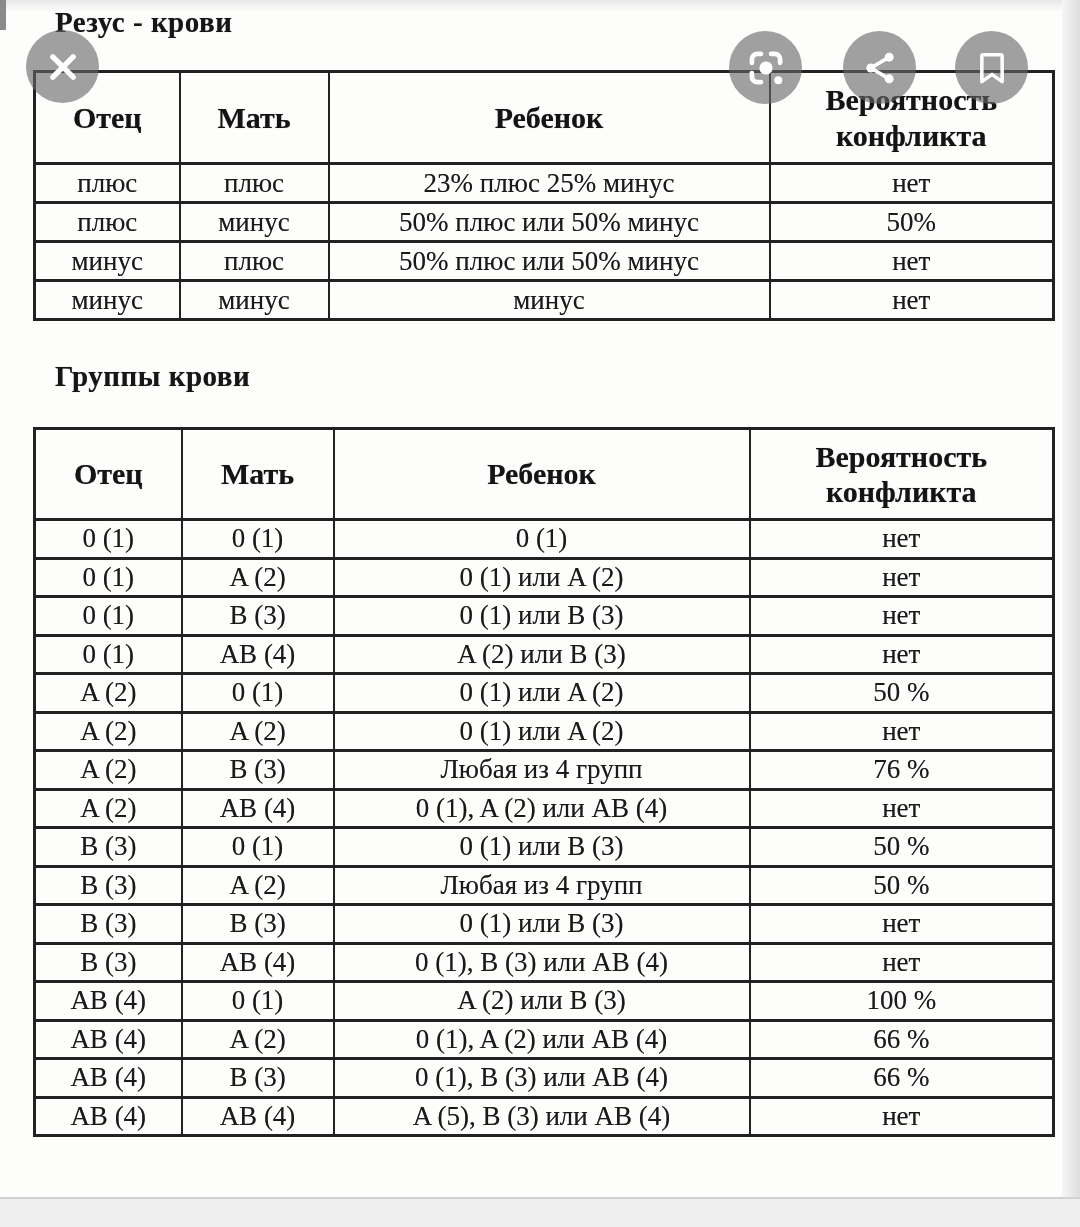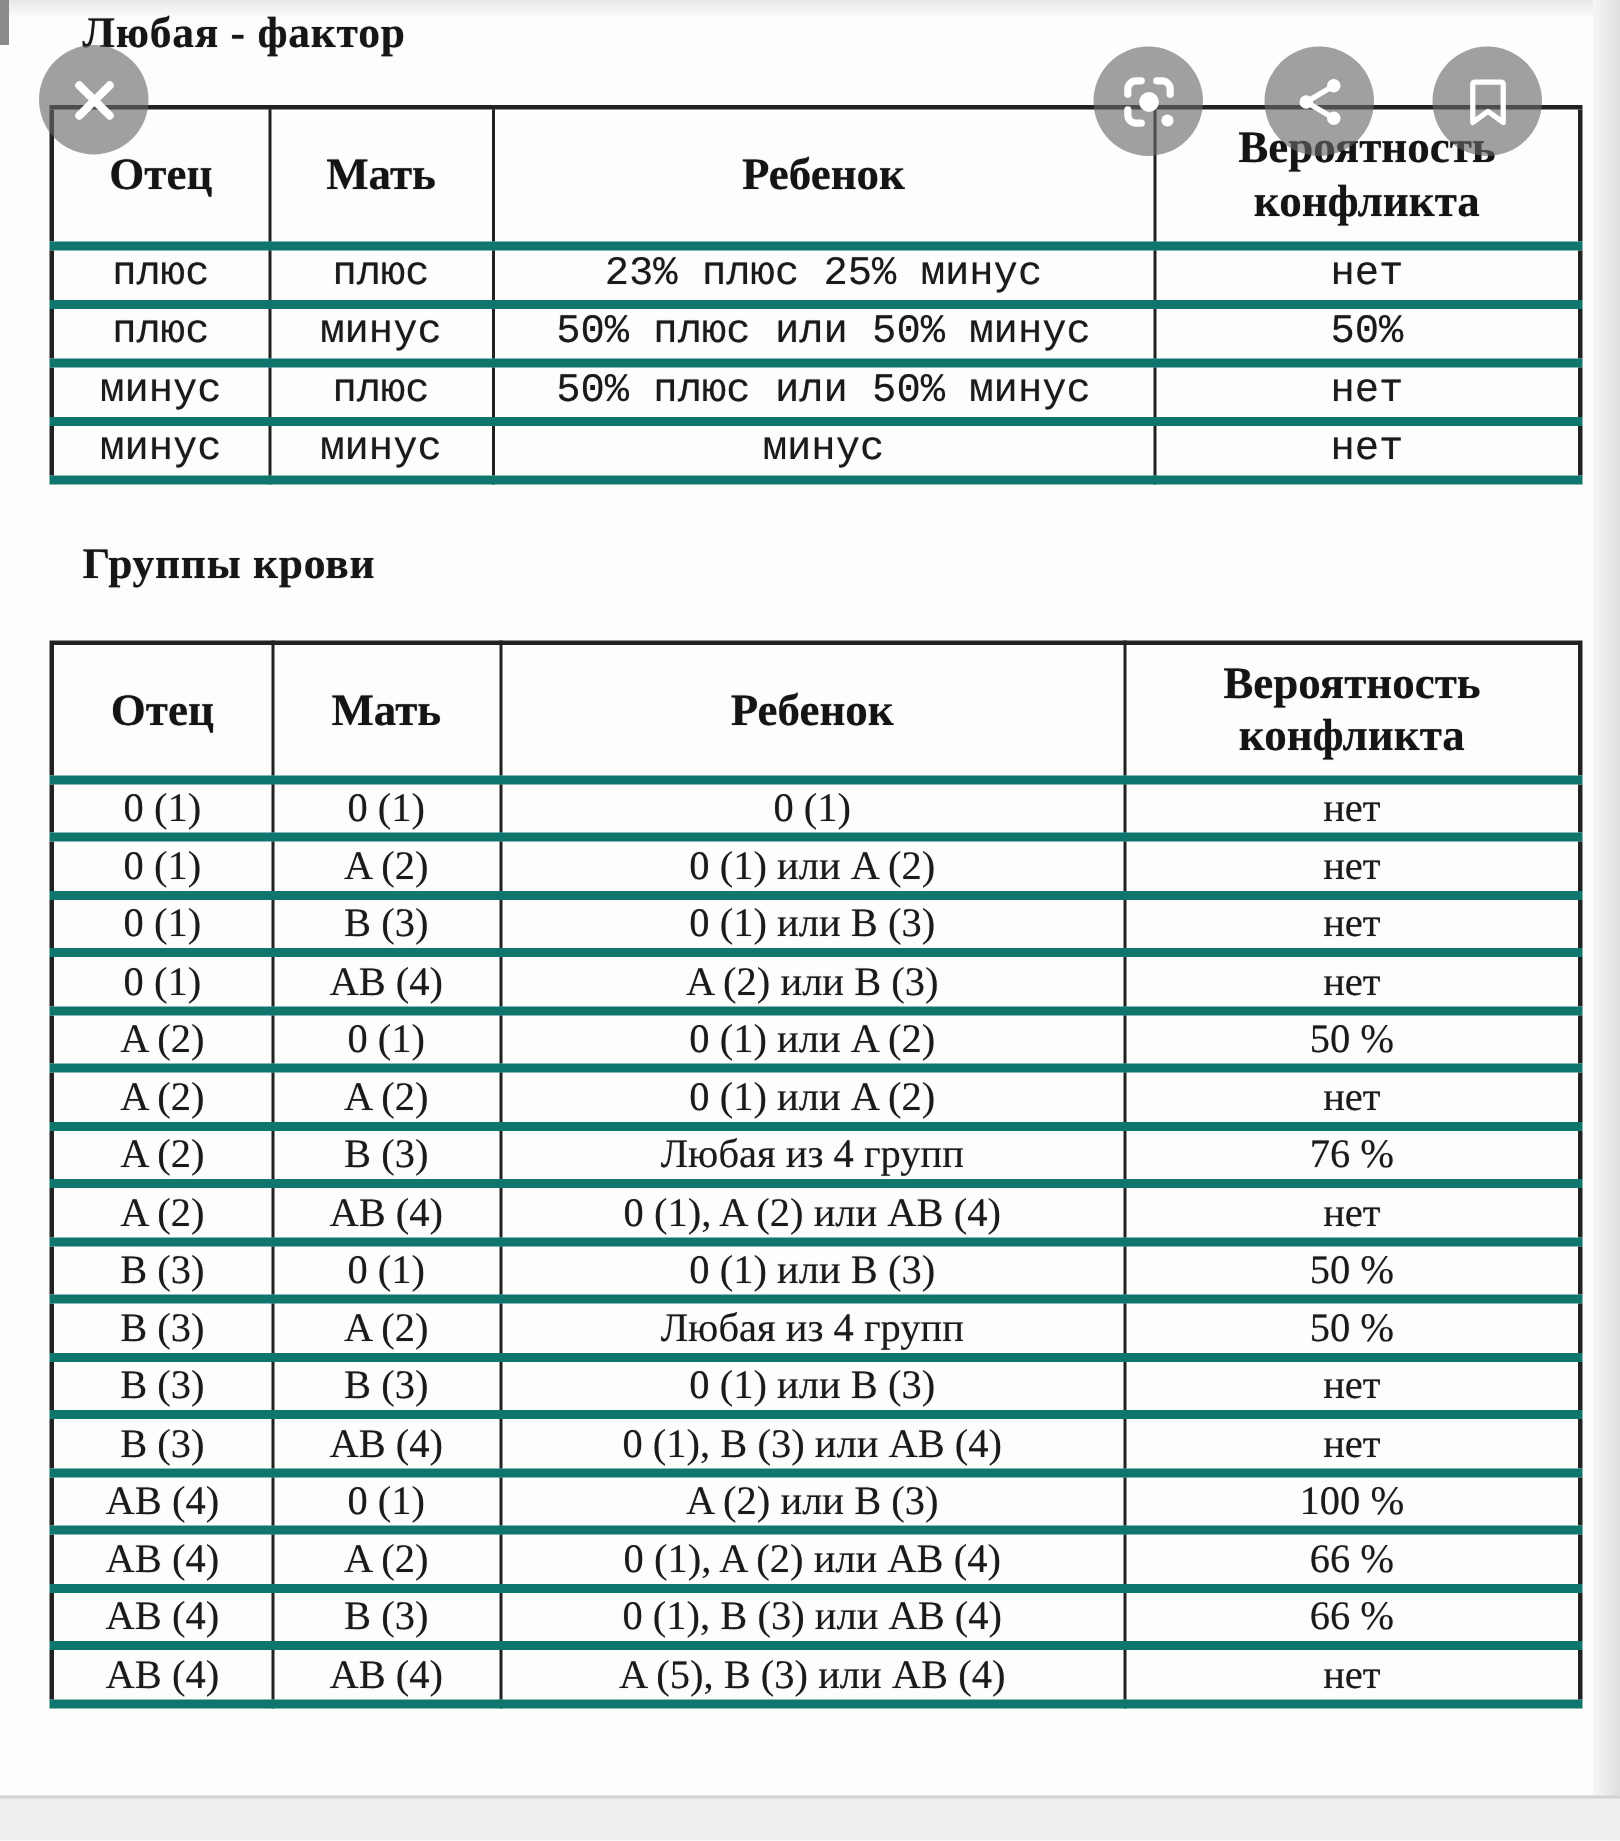--- a/index.html
+++ b/index.html
@@ -18,29 +18,29 @@
     letter-spacing:0.5px; text-shadow:0 0 0.7px rgba(25,25,25,0.55); }
   .title-1 { top:6px; }
   .title-2 { top:360px;text-align:center; }
 
   table.tbl { position:absolute; left:33px; width:1019px; border-collapse:collapse;
     table-layout:fixed; background:#fdfdfc; }
   .tbl1 { top:70px; }
   .tbl2 { top:427px; }
   table.tbl, table.tbl th, table.tbl td { border:2px solid #222222; }
   table.tbl { border-width:3px; }
-  table.tbl tr { border-top:3px solid #222222; border-bottom:6px solid #0f766e; }
+  table.tbl tr { border-top:3px solid #222222; border-bottom:1px solid #0f766e; }
   table.tbl th { font-size:30px; font-weight:bold; color:#141414; text-align:center;
     vertical-align:middle; line-height:1.18; padding:2px 6px;
     text-shadow:0 0 0.7px rgba(25,25,25,0.55); }
   .tbl1 th { height:92px; }
   .tbl2 th { height:91px; }
   table.tbl td { font-size:27px; color:#1a1a1a; text-align:center; vertical-align:middle;
     padding:0 4px; text-shadow:0 0 0.6px rgba(30,30,30,0.5); white-space:nowrap; overflow:hidden; }
-  .tbl1 td { height:39px;font-family:Liberation Mono, monospace; }
+  .tbl1 td { height:39px; }
   .tbl2 td { height:38.5px; }
 
   .circle-btn { position:absolute; width:73px; height:73px; border-radius:50%;
     background:rgba(104,104,104,0.62); border:none; display:flex; align-items:center;
     justify-content:center; cursor:pointer; padding:0; }
   .btn-close { left:26px; top:30px; }
   .btn-lens { left:729px; top:31px; }
   .btn-share { left:843px; top:31px; }
   .btn-bookmark { left:955px; top:31px; }
   .circle-btn svg { display:block; }
@@ -50,21 +50,21 @@
 
 <div class="screen">
 
   <div class="top-shade"></div>
   <div class="corner-mark"></div>
   <div class="right-strip"></div>
   <div class="bottom-strip"></div>
 
   <div class="doc">
 
-    <div class="section-title title-1">Любая - фактор</div>
+    <div class="section-title title-1">Резус - крови</div>
 
     <table class="tbl tbl1">
       <colgroup>
         <col style="width:145px">
           <col style="width:149px">
         <col style="width:441px">
           <col style="width:284px">
       </colgroup>
       <thead>
         <tr>

